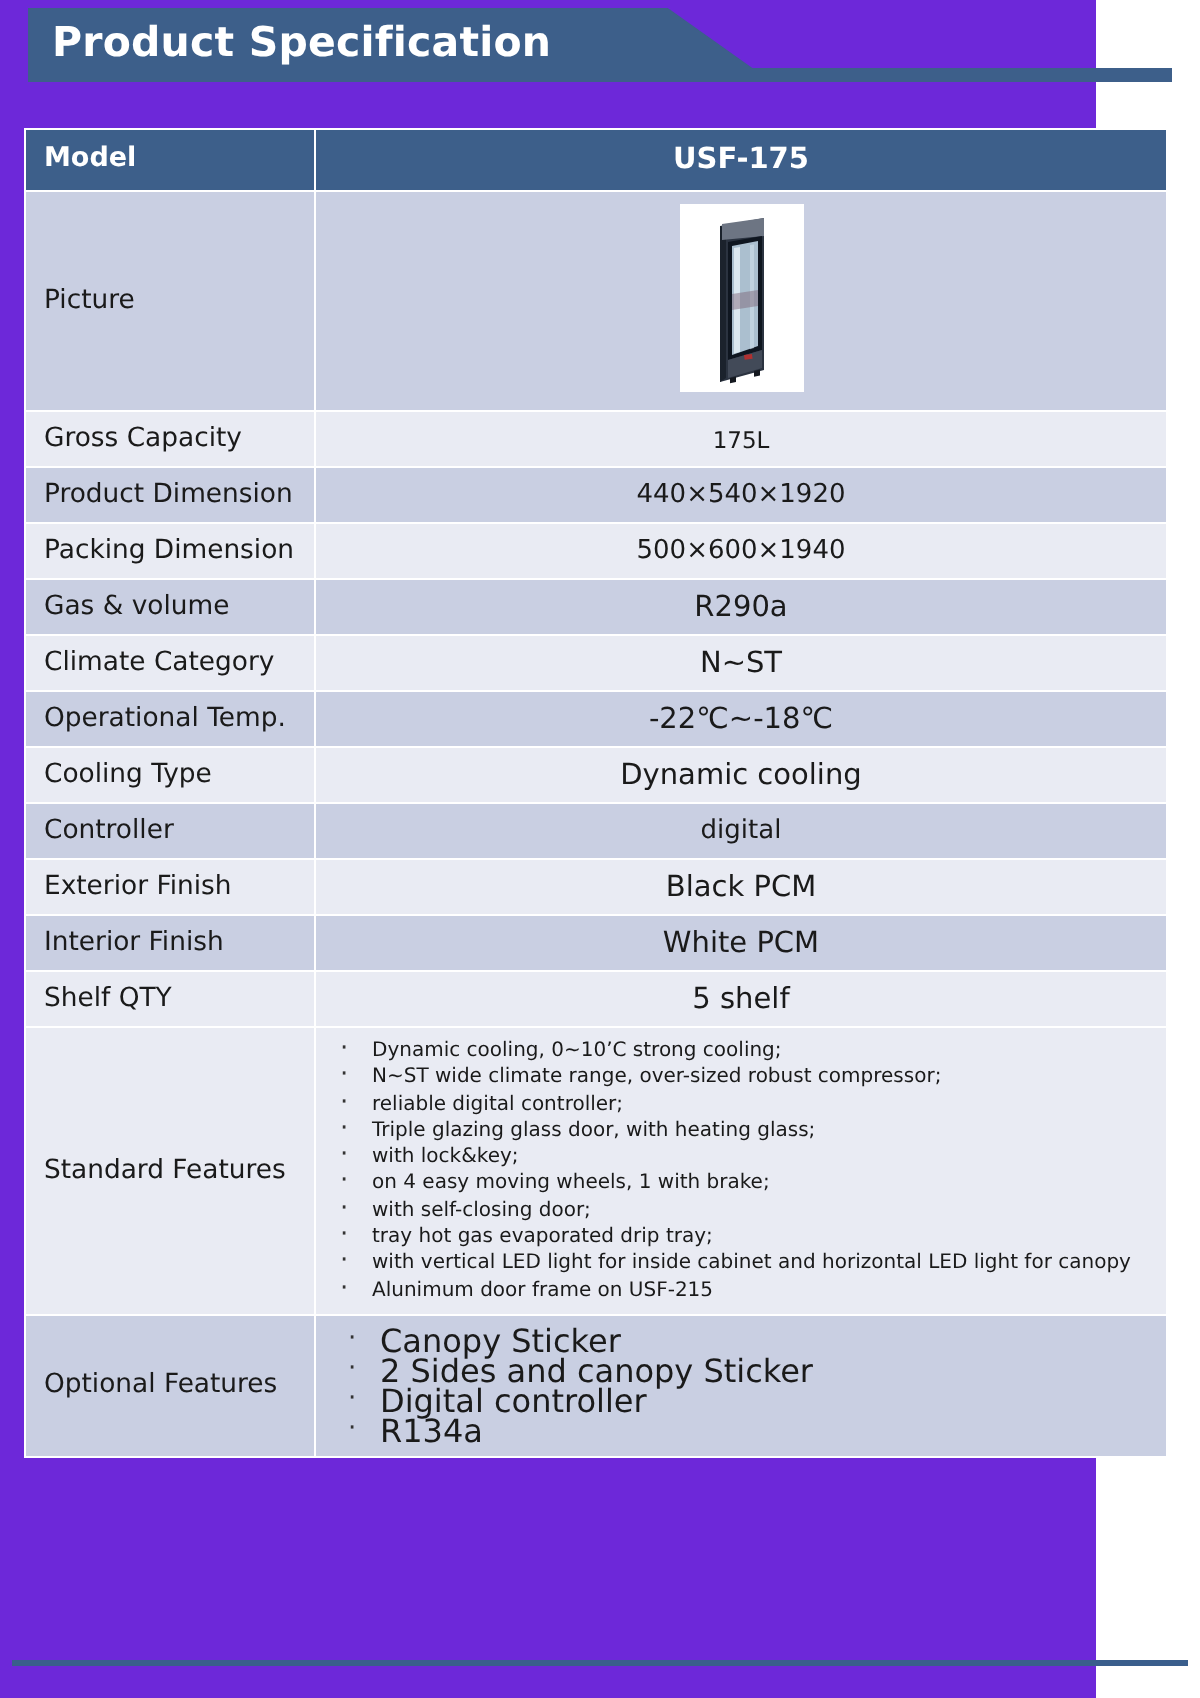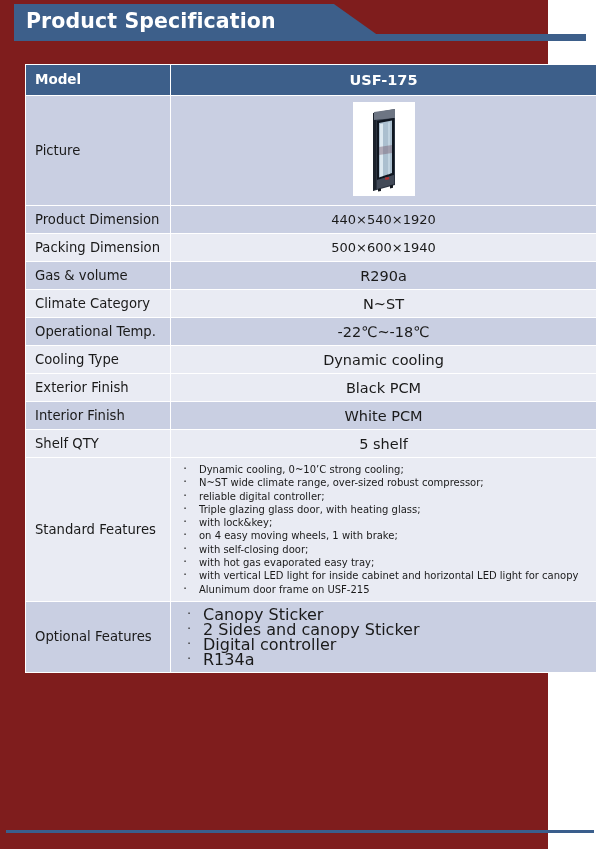--- a/index.html
+++ b/index.html
@@ -9,21 +9,21 @@
     height: 849px;
     background: #ffffff;
     font-family: "DejaVu Sans", "Liberation Sans", sans-serif;
     overflow: hidden;
   }
 
   .page {
     position: relative;
     width: 548px;
     height: 849px;
-    background: #7f1d1d;
+    background: #6d28d9;
   }
 
   
   .header-banner {
     position: absolute;
     left: 14px;
     top: 4px;
     width: 372px;
     height: 37px;
     background: #3d5f8a;
@@ -46,21 +46,21 @@
     font-weight: bold;
     color: #ffffff;
     letter-spacing: 0.1px;
     line-height: 30px;
     white-space: nowrap;
   }
 
   
   .spec-table {
     position: absolute;
-    left: 25px;
+    left: 12px;
     top: 64px;
     width: 572px;
     border-collapse: collapse;
     table-layout: fixed;
   }
   .spec-table td {
     border: 1px solid #ffffff;
     vertical-align: middle;
   }
   .col-label { width: 145px; }
@@ -198,20 +198,24 @@
               <polygon points="10,40 23,38 23,46 10,48" fill="#7a5f72" opacity="0.45"></polygon>
               <polygon points="8,73 25,68 25,77 8,82" fill="#424a58"></polygon>
               <rect x="16" y="70.5" width="4" height="2.4" fill="#b03030" transform="rotate(-8 16 70.5)"></rect>
               <polygon points="9,82 12,81.2 12,84 9,84.6" fill="#14181f"></polygon>
               <polygon points="21,78.5 24,77.8 24,80.8 21,81.4" fill="#14181f"></polygon>
             </svg>
           </span>
         </td>
       </tr>
 
+      <tr class="row-light r-std">
+        <td class="cell-label">Gross Capacity</td>
+        <td class="cell-value v-sm">175L</td>
+      </tr>
       <tr class="row-dark r-std">
         <td class="cell-label">Product Dimension</td>
         <td class="cell-value v-md">440×540×1920</td>
       </tr>
       <tr class="row-light r-std">
         <td class="cell-label">Packing Dimension</td>
         <td class="cell-value v-md">500×600×1940</td>
       </tr>
       <tr class="row-dark r-std">
         <td class="cell-label">Gas &amp; volume</td>
@@ -221,20 +225,24 @@
         <td class="cell-label">Climate Category</td>
         <td class="cell-value v-lg">N~ST</td>
       </tr>
       <tr class="row-dark r-std">
         <td class="cell-label">Operational Temp.</td>
         <td class="cell-value v-lg">-22℃~-18℃</td>
       </tr>
       <tr class="row-light r-std">
         <td class="cell-label">Cooling Type</td>
         <td class="cell-value v-lg">Dynamic cooling</td>
+      </tr>
+      <tr class="row-dark r-std">
+        <td class="cell-label">Controller</td>
+        <td class="cell-value v-md">digital</td>
       </tr>
       <tr class="row-light r-std">
         <td class="cell-label">Exterior Finish</td>
         <td class="cell-value v-lg">Black PCM</td>
       </tr>
       <tr class="row-dark r-std">
         <td class="cell-label">Interior Finish</td>
         <td class="cell-value v-lg">White PCM</td>
       </tr>
       <tr class="row-light r-std">
@@ -247,21 +255,21 @@
         <td class="cell-label">Standard Features</td>
         <td class="feature-cell">
           <ul class="feature-list">
             <li>Dynamic cooling, 0~10’C strong cooling;</li>
             <li> N~ST wide climate range, over-sized robust compressor;</li>
             <li>reliable digital controller;</li>
             <li>Triple glazing glass door, with heating glass;</li>
             <li>with lock&amp;key;</li>
             <li>on 4 easy moving wheels, 1 with brake;</li>
             <li> with self-closing door;</li>
-            <li>with hot gas evaporated easy tray;</li>
+            <li>tray hot gas evaporated drip tray;</li>
             <li>with vertical LED light for inside cabinet and horizontal LED light for canopy</li>
             <li>Alunimum door frame on USF-215</li>
           </ul>
         </td>
       </tr>
 
       <tr class="row-dark">
         <td class="cell-label">Optional Features</td>
         <td class="feature-cell">
           <ul class="feature-list opt-list">

